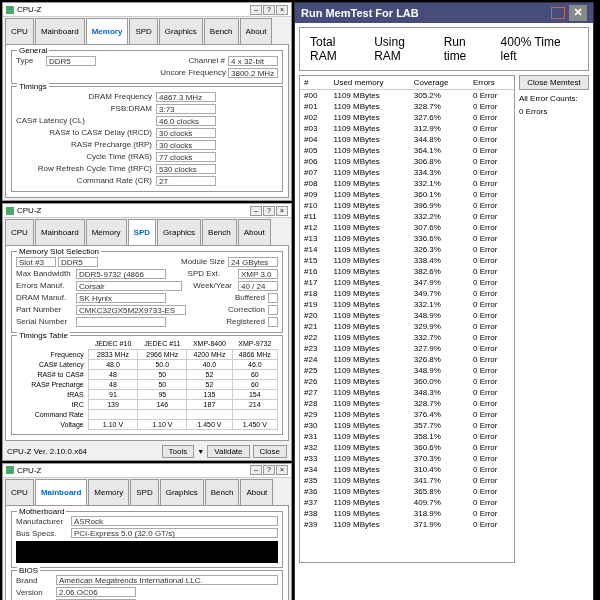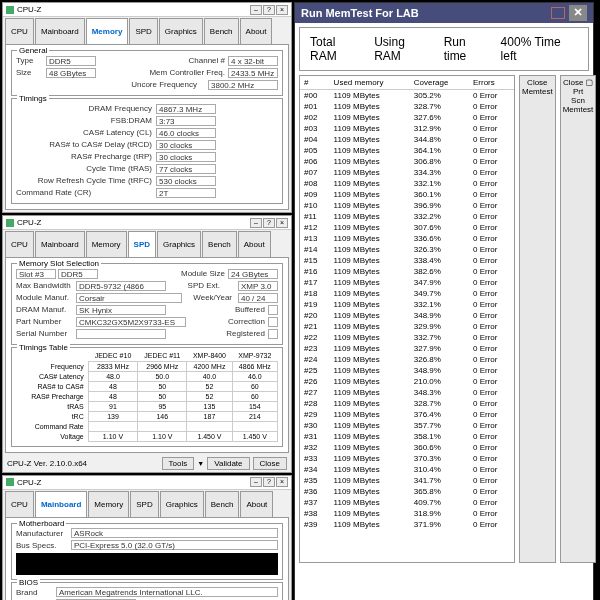--- a/index.html
+++ b/index.html
@@ -38,21 +38,21 @@
 .mt-tab.active{color:#c0a;border-bottom:2px solid #c0a}
 .mt-ver{margin-left:auto;color:#c0a;font-size:8px}
 .mt-summary{margin:4px;border:1px solid #999;padding:4px}
 .mt-summary table{width:100%;font-size:12px}
 .mt-summary td{padding:1px 4px}
 .mt-body{display:flex;margin:0 4px 4px;gap:4px}
 .mt-list{flex:1;border:1px solid #999;height:488px;overflow:hidden;font-size:8px}
 .mt-list table{width:100%;border-collapse:collapse}
 .mt-list th{text-align:left;padding:2px 4px;font-weight:normal;border-bottom:1px solid #ccc;font-size:8px}
 .mt-list td{padding:1px 4px;font-size:8px}
-.mt-side{width:70px;display:flex;flex-direction:row;gap:4px;font-size:8px}
+.mt-side{width:70px;display:flex;flex-direction:column;gap:4px;font-size:8px}
 .mt-sbtn{border:1px solid #999;background:#e8e8e8;padding:2px;text-align:center;cursor:pointer;font-size:8px}
 </style>
 </head>
 <body>
 
 <div class="wrap">
 <div class="left">
 
 <div class="win">
  <div class="titlebar">
@@ -75,63 +75,57 @@
  <div class="panel">
   <div class="fieldset">
    <div class="legend">General</div>
    <div class="row">
               <span class="lbl" style="width:30px">Type</span>
               <span class="val" style="width:50px">DDR5</span>
               <span class="lbl" style="margin-left:auto">Channel #</span>
               <span class="val" style="width:50px;margin-left:3px">4 x 32-bit</span>
             </div>
    <div class="row">
-              <span class="lbl" style="width:30px">Size</span>
-              <span class="val" style="width:50px">48 GBytes</span>
-              <span class="lbl" style="margin-left:auto">Mem Controller Freq.</span>
-              <span class="val" style="width:50px;margin-left:3px">2433.5 MHz</span>
-            </div>
-   <div class="row">
               <span class="lbl" style="margin-left:auto">Uncore Frequency</span>
-              <span class="val" style="width:70px;margin-left:11px">3800.2 MHz</span>
+              <span class="val" style="width:50px;margin-left:2px">3800.2 MHz</span>
             </div>
   </div>
   <div class="fieldset">
    <div class="legend">Timings</div>
    <div id="timing-rows">
               <div class="row">
                 <span class="lbl" style="width:140px;text-align:right;padding-right:4px">DRAM Frequency</span>
                 <span class="val" style="width:60px">4867.3 MHz</span>
               </div>
               <div class="row">
                 <span class="lbl" style="width:140px;text-align:right;padding-right:4px">FSB:DRAM</span>
                 <span class="val" style="width:60px">3:73</span>
               </div>
               <div class="row">
-                <span class="lbl" style="width:140px;text-align:right;padding-right:4px">CAS# Latency (CL)</span>
+                <span class="lbl" style="width:140px;text-align:left;padding-right:4px">CAS# Latency (CL)</span>
                 <span class="val" style="width:60px">46.0 clocks</span>
               </div>
               <div class="row">
                 <span class="lbl" style="width:140px;text-align:right;padding-right:4px">RAS# to CAS# Delay (tRCD)</span>
                 <span class="val" style="width:60px">30 clocks</span>
               </div>
               <div class="row">
                 <span class="lbl" style="width:140px;text-align:right;padding-right:4px">RAS# Precharge (tRP)</span>
                 <span class="val" style="width:60px">30 clocks</span>
               </div>
               <div class="row">
                 <span class="lbl" style="width:140px;text-align:right;padding-right:4px">Cycle Time (tRAS)</span>
                 <span class="val" style="width:60px">77 clocks</span>
               </div>
               <div class="row">
                 <span class="lbl" style="width:140px;text-align:right;padding-right:4px">Row Refresh Cycle Time (tRFC)</span>
                 <span class="val" style="width:60px">530 clocks</span>
               </div>
               <div class="row">
-                <span class="lbl" style="width:140px;padding-right:4px">Command Rate (CR)</span>
+                <span class="lbl" style="width:140px;text-align:right;padding-right:4px">Command Rate (CR)</span>
                 <span class="val" style="width:60px">2T</span>
               </div>
             </div>
   </div>
  </div>
 </div>
 
 <div class="win">
  <div class="titlebar">
   <span class="ticon"></span>
@@ -159,21 +153,21 @@
               <span class="lbl" style="margin-left:auto">Module Size</span>
               <span class="val" style="width:50px;margin-left:3px">24 GBytes</span>
             </div>
    <div class="row">
               <span class="lbl" style="width:60px">Max Bandwidth</span>
               <span class="val" style="width:90px">DDR5-9732 (4866 MHz)</span>
               <span class="lbl" style="margin-left:auto">SPD Ext.</span>
               <span class="val" style="width:40px;margin-left:18px">XMP 3.0</span>
             </div>
    <div class="row">
-              <span class="lbl" style="width:60px">Module Manuf.</span>
+              <span class="lbl" style="width:60px">Errors Manuf.</span>
               <span class="val" style="width:106px">Corsair</span>
               <span class="lbl" style="margin-left:auto">Week/Year</span>
               <span class="val" style="width:40px;margin-left:6px">40 / 24</span>
             </div>
    <div class="row">
               <span class="lbl" style="width:60px">DRAM Manuf.</span>
               <span class="val" style="width:90px">SK Hynix</span>
               <span class="lbl" style="margin-left:auto">Buffered</span>
               <span class="val" style="width:10px;margin-left:3px"></span>
             </div>
@@ -574,21 +568,21 @@
                 <td>#25</td>
                 <td>1109 MBytes</td>
                 <td>348.9%</td>
                 <td>0 Error</td>
               </tr>
             </tbody>
             <tbody>
               <tr>
                 <td>#26</td>
                 <td>1109 MBytes</td>
-                <td>210.0%</td>
+                <td>360.0%</td>
                 <td>0 Error</td>
               </tr>
             </tbody>
             <tbody>
               <tr>
                 <td>#27</td>
                 <td>1109 MBytes</td>
                 <td>348.3%</td>
                 <td>0 Error</td>
               </tr>
@@ -686,21 +680,19 @@
                 <td>#39</td>
                 <td>1109 MBytes</td>
                 <td>371.9%</td>
                 <td>0 Error</td>
               </tr>
             </tbody>
           </table>
   </div>
   <div class="mt-side">
    <div class="mt-sbtn">Close Memtest</div>
-   <div class="mt-sbtn" style="white-space:pre-line">Close  ▢  Prt
-Scn Memtest</div>
    <div>All Error Counts:</div>
    <div>0 Errors</div>
   </div>
  </div>
 </div>
 
 </div>
 
 </body></html>

